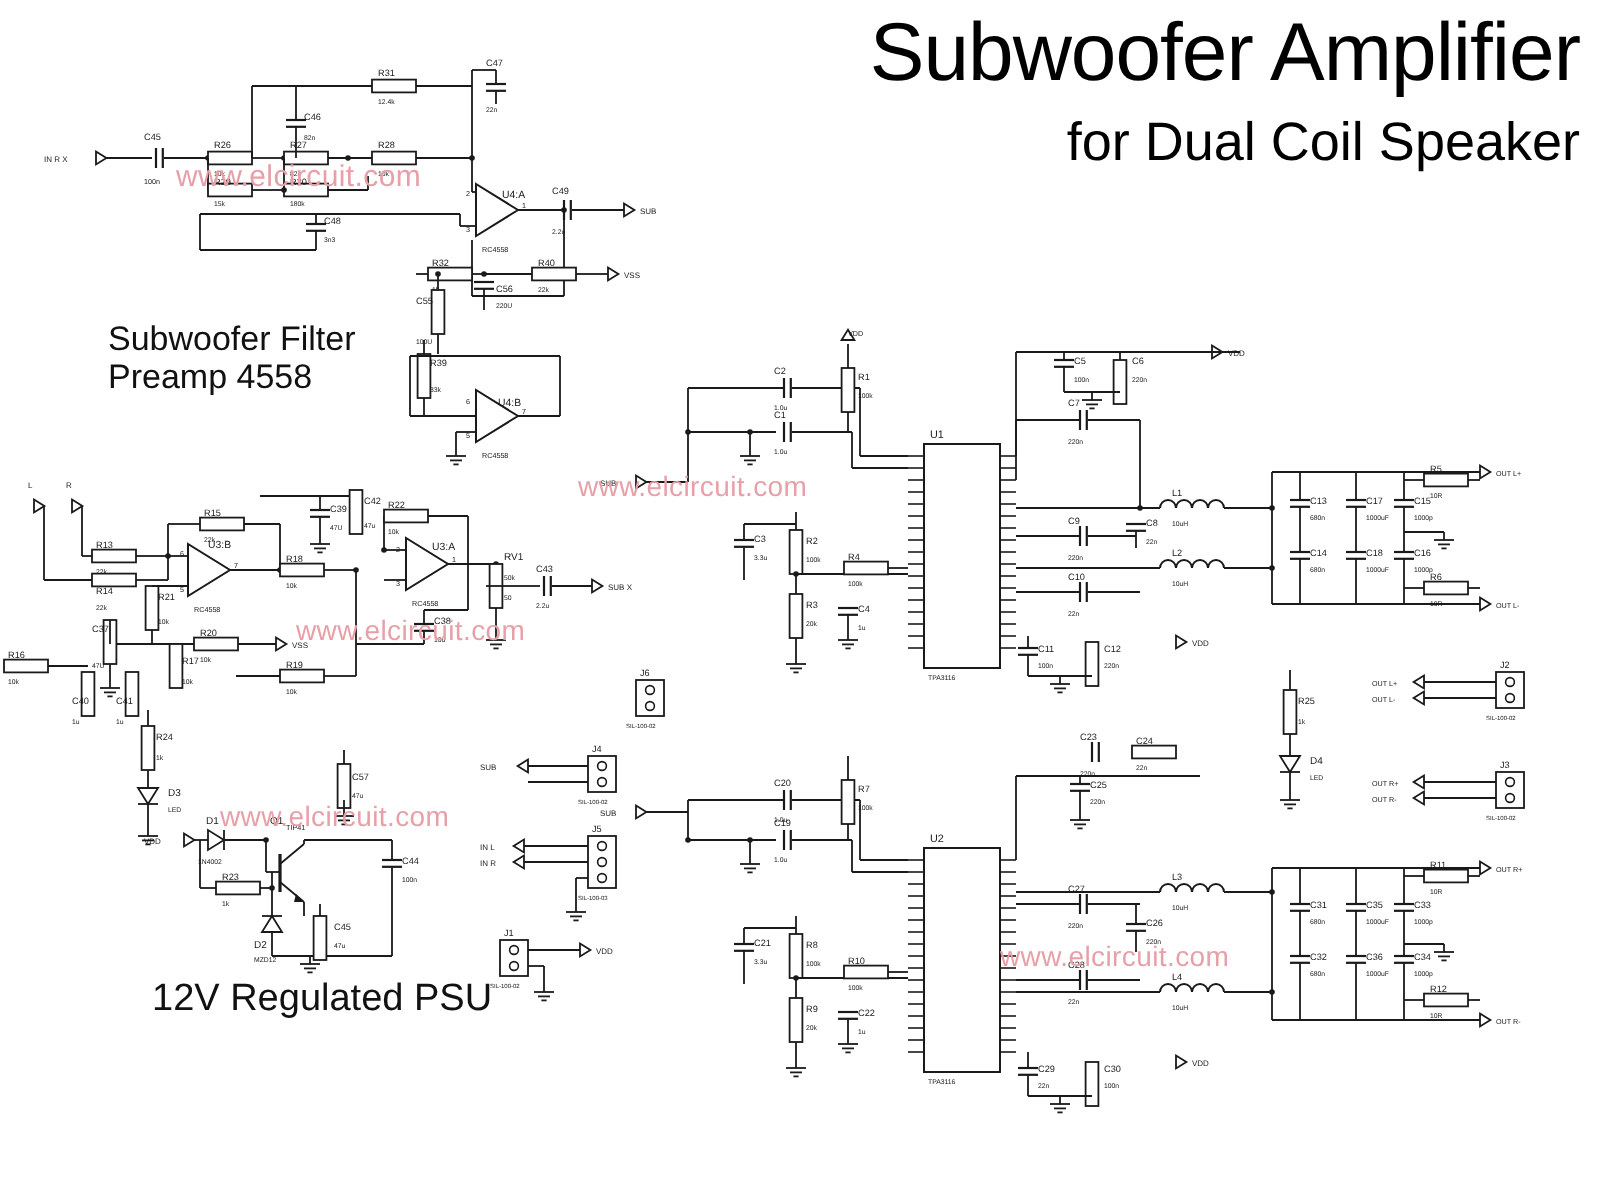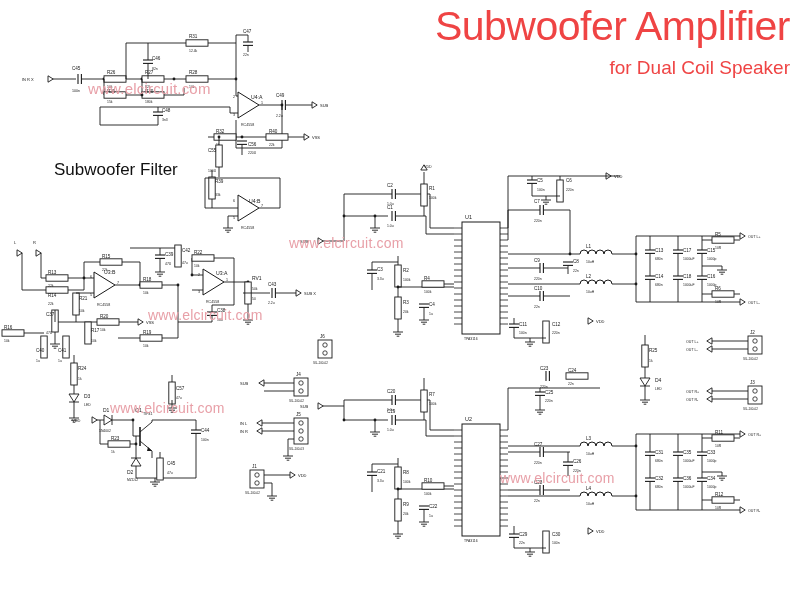--- a/index.html
+++ b/index.html
@@ -1,22 +1,22 @@
 <!DOCTYPE html>
 <html><head>
 <meta charset="utf-8">
 <style>
   html,body{margin:0;padding:0;background:#ffffff;}
   body{font-family:"Liberation Sans",sans-serif;}
   #page{position:relative;width:800px;height:596px;background:#fff;overflow:hidden;}
   #page svg{position:absolute;left:0;top:0;width:800px;height:596px;}
 
-  .ttl{position:absolute;color:#ef4444;line-height:1;white-space:nowrap;text-align:right;}
+  .ttl{position:absolute;color:#000000;line-height:1;white-space:nowrap;text-align:right;}
   .title-main{right:10px;top:6px;font-size:41px;letter-spacing:-0.5px;}
-  .title-sub{right:10px;top:58px;font-size:19px;}
+  .title-sub{right:10px;top:58px;font-size:27px;}
 
   .sect{position:absolute;color:#111;white-space:nowrap;line-height:1.12;}
   .sect-filter{left:54px;top:160px;font-size:17px;}
   .sect-amp{left:352px;top:340px;font-size:19px;}
   .sect-psu{left:76px;top:489px;font-size:19px;}
 
   .wm{position:absolute;color:#e8a0a8;font-weight:normal;white-space:nowrap;
       letter-spacing:0.2px;pointer-events:none;}
   .wm1{left:88px;top:80px;font-size:15px;}
   .wm2{left:289px;top:235px;font-size:14px;}
@@ -968,21 +968,23 @@
       <use href="#arrowR" x="740" y="510"></use>
       <text x="748" y="512" font-size="3.6" fill="#1a1a1a">OUT R-</text>
     </g>
   </svg>
 
   <div class="ttl title-main">Subwoofer Amplifier</div>
   <div class="ttl title-sub">for Dual Coil Speaker</div>
 
   <div class="sect sect-filter">
     <div>Subwoofer Filter</div>
+    <div>Preamp 4558</div>
   </div>
+  <div class="sect sect-psu">12V Regulated PSU</div>
 
   <div class="wm wm1">www.elcircuit.com</div>
   <div class="wm wm2">www.elcircuit.com</div>
   <div class="wm wm3">www.elcircuit.com</div>
   <div class="wm wm4">www.elcircuit.com</div>
   <div class="wm wm5">www.elcircuit.com</div>
 
 </div>
 
 </body></html>

